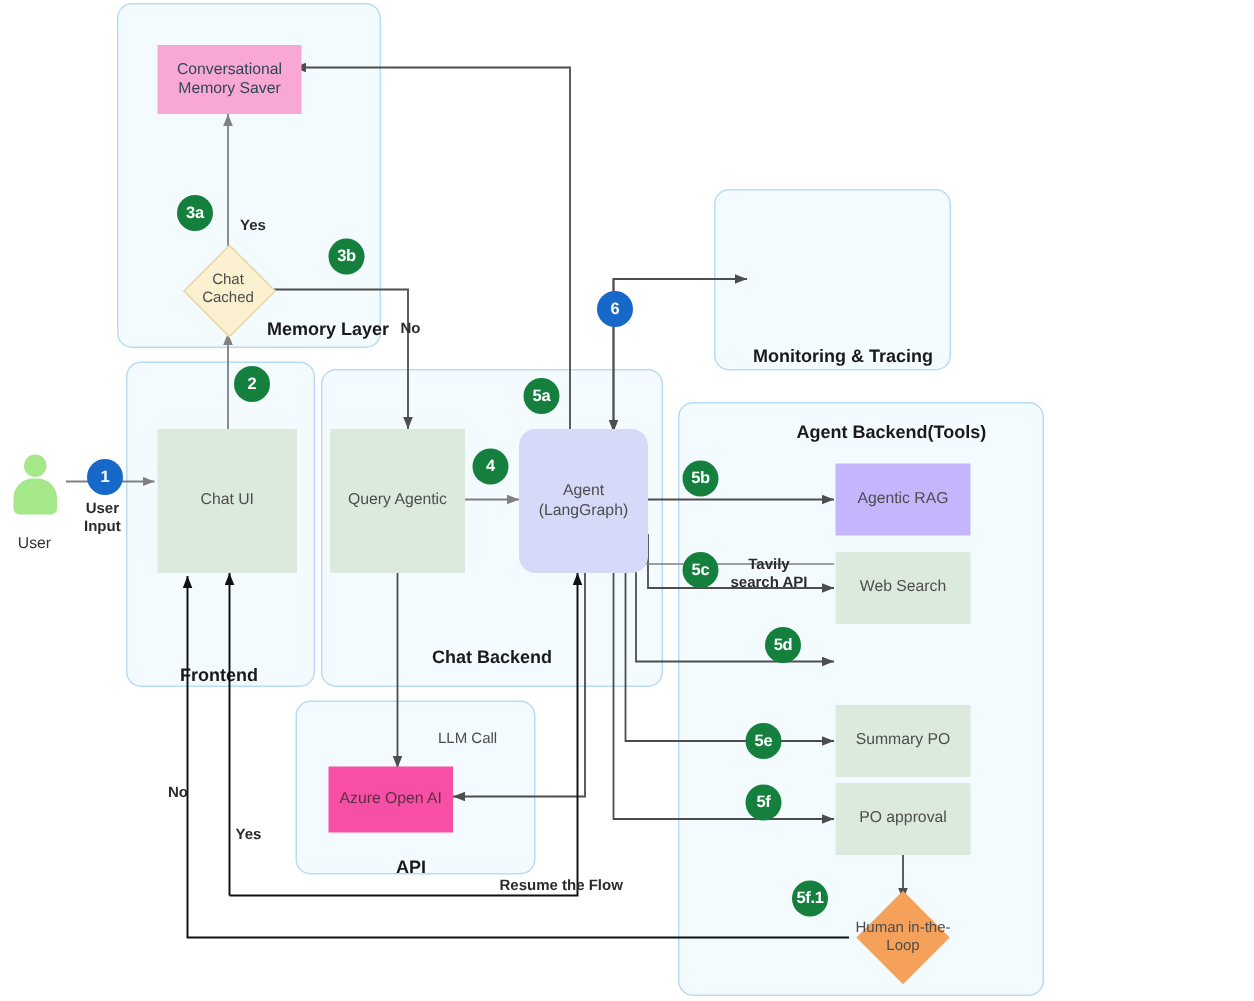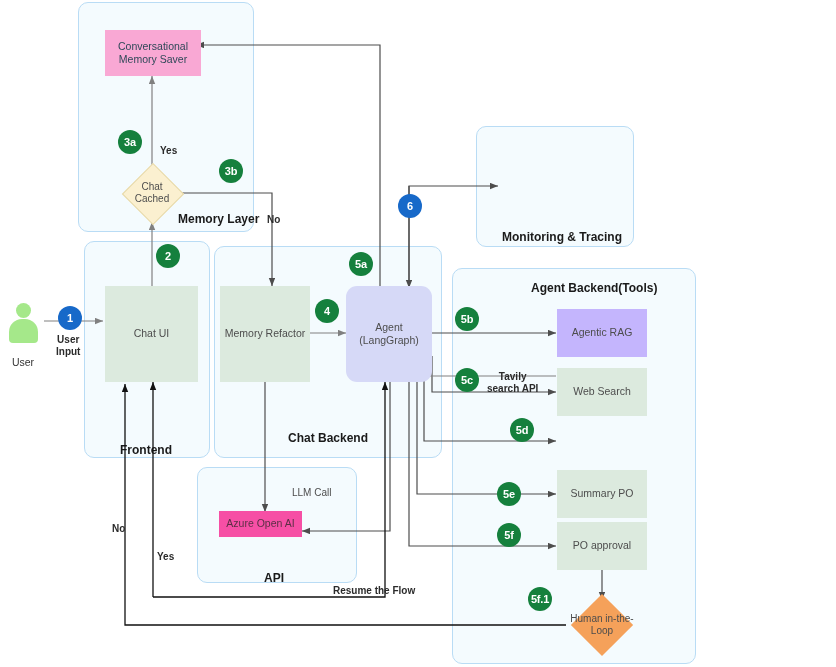--- a/index.html
+++ b/index.html
@@ -121,26 +121,26 @@
 Memory Saver</div>
 
   <div class="diamond" style="left:122px;top:163px;width:60px;height:60px;white-space:pre-line;">
     <div style="position:absolute;left:9px;top:9px;width:42px;height:42px;background:#fbf0d0;border:1px solid #e6d9a8;transform:rotate(45deg);"></div>
     <div class="inner" style="white-space:pre-line;">Chat
 Cached</div>
   </div>
 
   <div class="node" style="left:105px;top:286px;width:93px;height:96px;background:#dceade;">Chat UI</div>
 
-  <div class="node" style="left:220px;top:286px;width:90px;height:96px;background:#dceade;">Memory Refactor</div>
+  <div class="node" style="left:220px;top:286px;width:90px;height:96px;background:#dceade;">Query Agentic</div>
 
   <div class="node" style="left:346px;top:286px;width:86px;height:96px;background:#d6d9f7;white-space:pre-line;border-radius:11px;">Agent
 (LangGraph)</div>
 
-  <div class="node" style="left:219px;top:511px;width:83px;height:26px;background:#f64fa5;color:#5c2f45;">Azure Open AI</div>
+  <div class="node" style="left:219px;top:511px;width:83px;height:44px;background:#f64fa5;color:#5c2f45;">Azure Open AI</div>
 
 
   <div class="node" style="left:557px;top:309px;width:90px;height:48px;background:#c4b5fd;">Agentic RAG</div>
   <div class="node" style="left:557px;top:368px;width:90px;height:48px;background:#dceade;">Web Search</div>
   <div class="node" style="left:557px;top:470px;width:90px;height:48px;background:#dceade;">Summary PO</div>
   <div class="node" style="left:557px;top:522px;width:90px;height:48px;background:#dceade;">PO approval</div>
 
   <div class="diamond" style="left:566px;top:595px;width:72px;height:60px;">
     <div style="position:absolute;left:14px;top:8px;width:44px;height:44px;background:#f5a15a;transform:rotate(45deg);"></div>
     <div class="inner" style="white-space:pre-line;">Human in-the-

